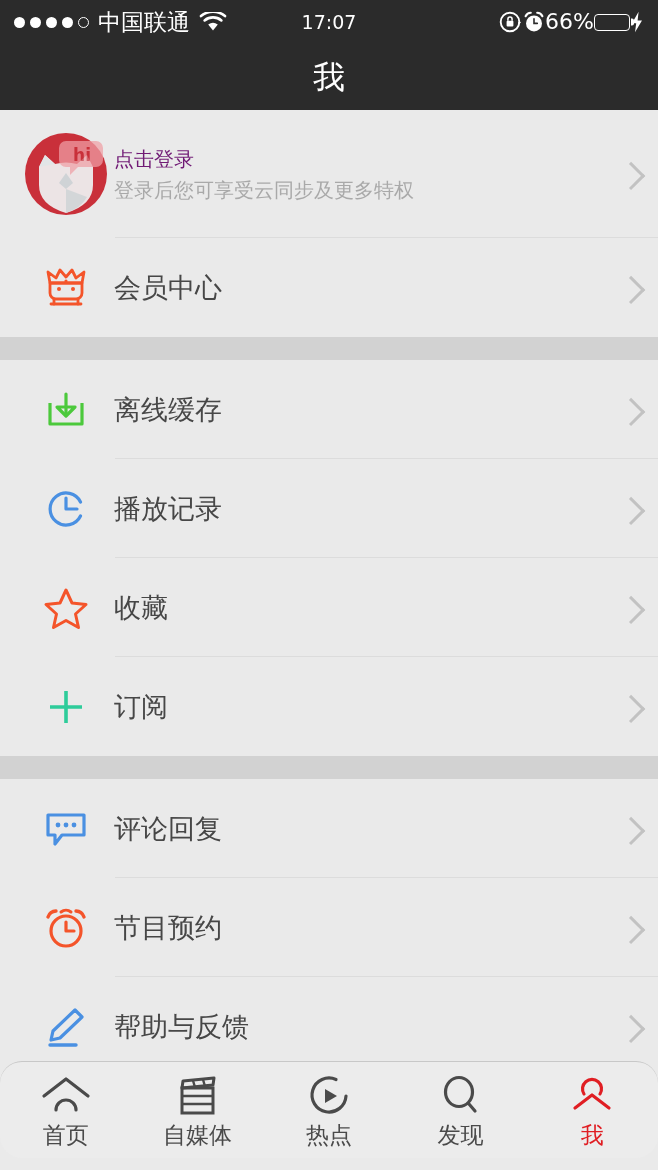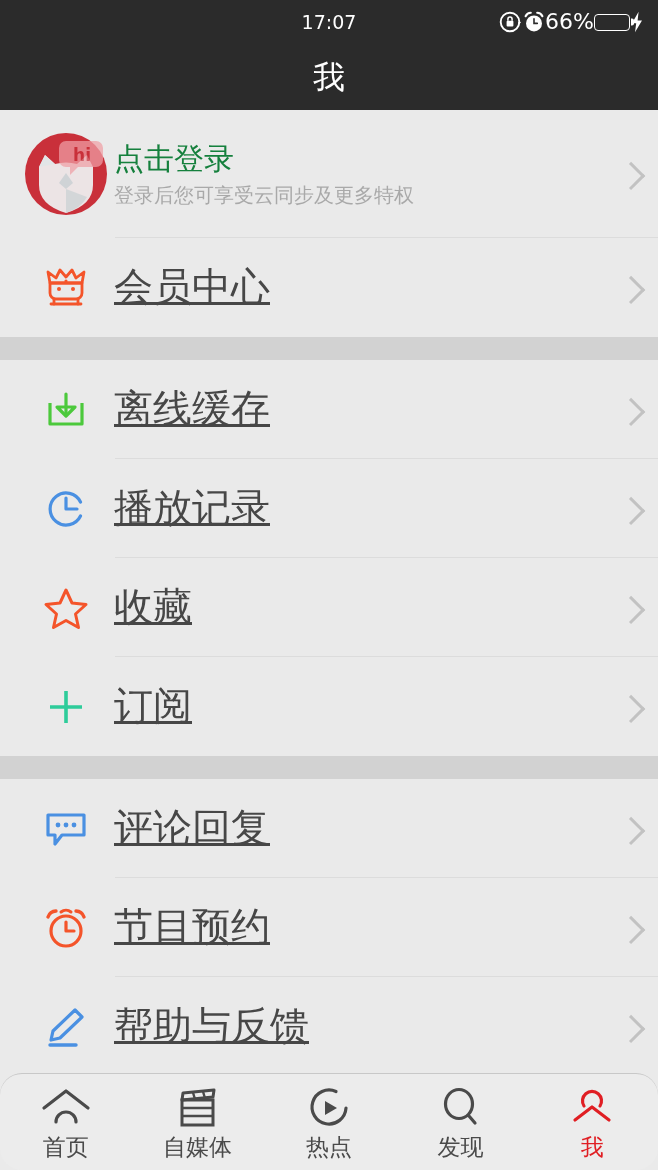--- a/index.html
+++ b/index.html
@@ -138,24 +138,23 @@
     background: #dcdcdc;
   }
   .icon-cell {
     width: 96px;
     min-width: 96px;
     display: flex;
     align-items: center;
     justify-content: center;
   }
   .row-label {
-    font-size: 39px;
+    font-size: 27px;
     color: #474747;
     line-height: 1.1;
-    text-decoration: underline;
   }
   .chev {
     position: absolute;
     right: 24px; top: 50%;
     transform: translateY(-50%);
     width: 17px; height: 17px;
     border-right: 3px solid #c2c2c2;
     border-top: 3px solid #c2c2c2;
     transform-origin: center;
     rotate: 45deg;
@@ -166,34 +165,34 @@
     right: 0; top: 0; bottom: 0; width: 70px;
   }
 
   
   .avatar-cell {
     width: 96px; min-width: 96px;
     display: flex; align-items: center; justify-content: center;
   }
   .profile-text { display: flex; flex-direction: column; gap: 11px; }
   .profile-title {
-    font-size: 30px;
-    color: #15803d;
+    font-size: 20px;
+    color: #701a75;
     line-height: 1;
   }
   .profile-sub {
     font-size: 20px;
     color: #a9a9a9;
     line-height: 1;
   }
 
   
   .tabbar {
     position: absolute;
-    left: 0; bottom: 0;
+    left: 0; bottom: 12px;
     width: 658px;
     height: 97px;
     background: #ececec;
     border-top: 1px solid #c8c8c8;
     box-sizing: border-box;
     display: flex;
     border-radius: 22px;
   }
   .tab {
     flex: 1;
@@ -215,20 +214,37 @@
     line-height: 1;
   }
   .tab.active .tab-label { color: #e01e23; }
 </style>
 </head>
 <body>
 
 <div id="phone">
 
   <div class="statusbar">
+    <div class="sb-left">
+      <div class="dots">
+        <span class="dot"></span>
+        <span class="dot"></span>
+        <span class="dot"></span>
+        <span class="dot"></span>
+        <span class="dot hollow"></span>
+      </div>
+      <span class="carrier">中国联通</span>
+      <span style="display:flex;align-items:center;">
+        <svg width="28" height="21" viewBox="0 0 28 21">
+          <path d="M14 18.6 L9.2 12.6 a7.6 7.6 0 0 1 9.6 0 Z" fill="#fff"></path>
+          <path d="M5.6 8.4 a13.2 13.2 0 0 1 16.8 0" stroke="#fff" stroke-width="2.6" fill="none" stroke-linecap="round"></path>
+          <path d="M2 4.1 a18.6 18.6 0 0 1 24 0" stroke="#fff" stroke-width="2.6" fill="none" stroke-linecap="round"></path>
+        </svg>
+      </span>
+    </div>
 
     <div class="sb-center">17:07</div>
 
     <div class="sb-right">
       <span style="display:flex;">
         <svg width="24" height="24" viewBox="0 0 24 24">
           <circle cx="11" cy="12" r="9.3" stroke="#fff" stroke-width="1.9" fill="none"></circle>
           <rect x="7.6" y="10.8" width="6.8" height="5.6" rx="1" fill="#fff"></rect>
           <path d="M8.9 10.8 v-1.6 a2.1 2.1 0 0 1 4.2 0 v1.6" stroke="#fff" stroke-width="1.5" fill="none"></path>
           <path d="M19 12 l3 0 l-1.7 2.4 Z" fill="#fff"></path>

